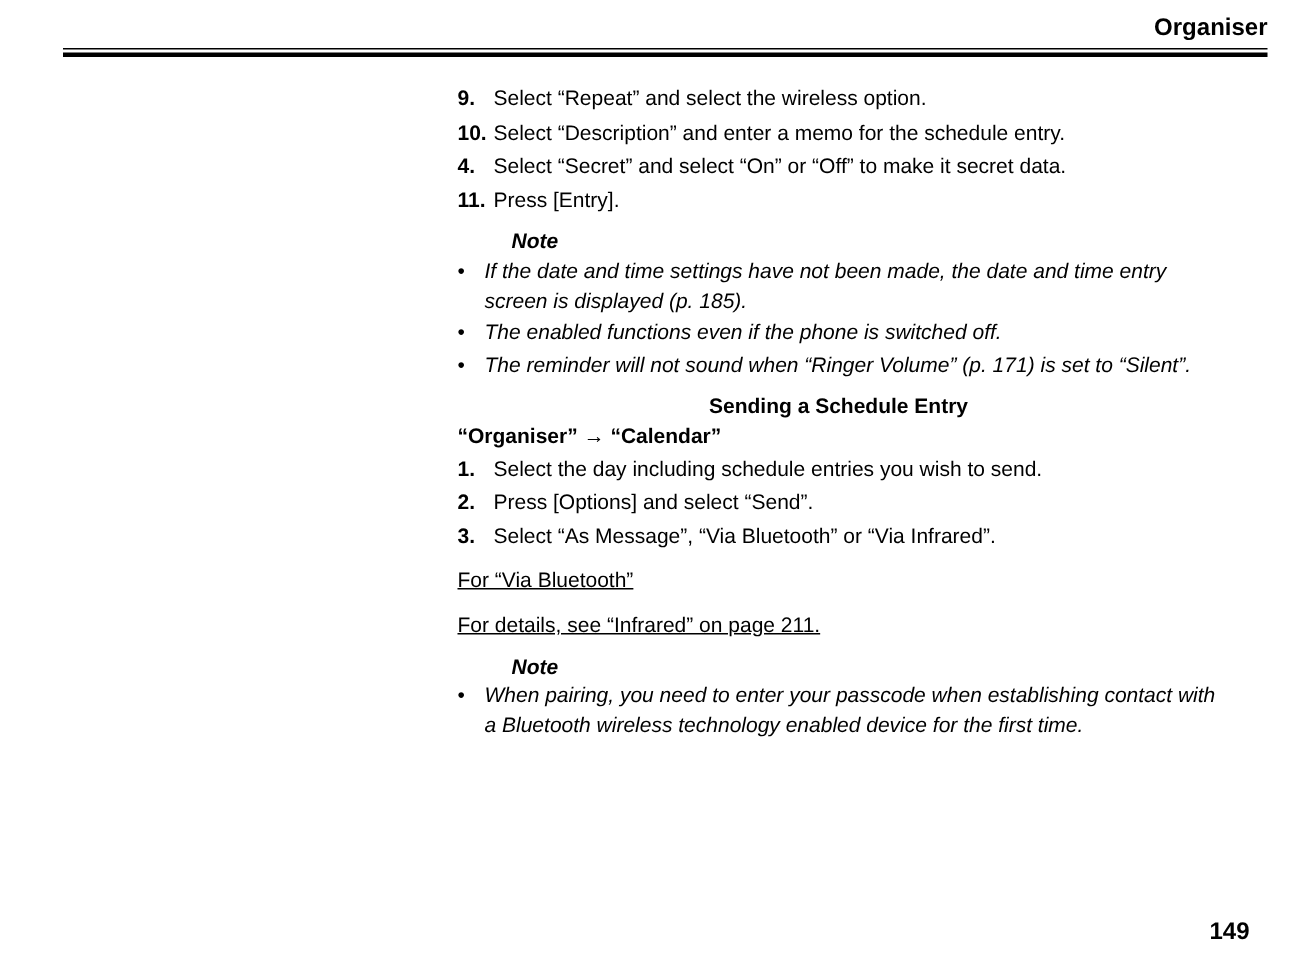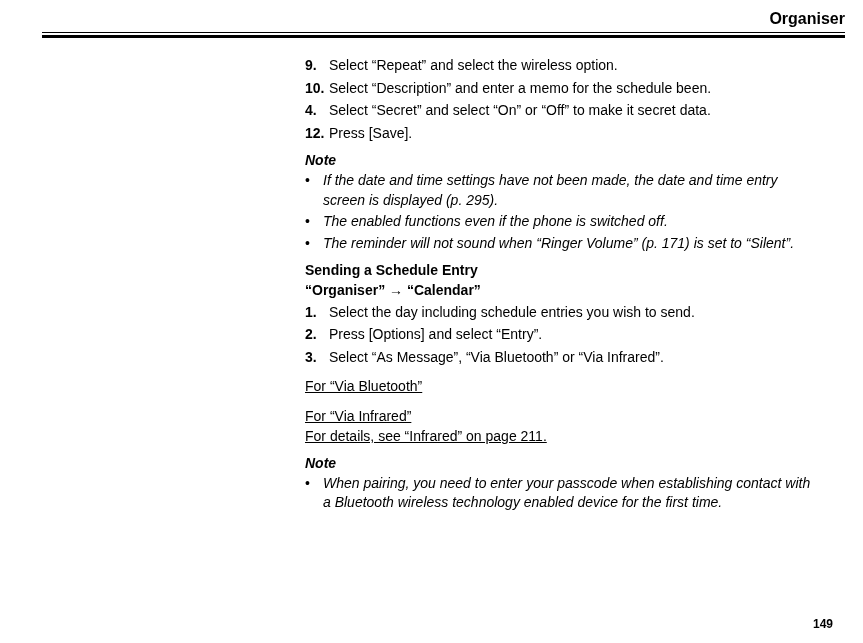--- a/index.html
+++ b/index.html
@@ -48,119 +48,120 @@
       font-weight: bold;
       min-width: 24px;
     }
     .step-text {
       flex: 1;
     }
     .note-title {
       font-weight: bold;
       font-style: italic;
       margin-top: 8px;
+      margin-left: 36px;
     }
     .bullet-row {
       display: flex;
       margin-bottom: 2px;
     }
     .bullet {
       min-width: 18px;
     }
     .bullet-text {
       font-style: italic;
       flex: 1;
     }
     .sub-heading {
       font-weight: bold;
       margin-top: 8px;
+      text-align: center;
     }
     .breadcrumb {
       font-weight: bold;
       margin-bottom: 2px;
     }
     .plain-para {
       margin-top: 10px;
       text-decoration: underline;
     }
     .plain-line {
       display: block;
     }
     .page-number {
       position: absolute;
       bottom: 12px;
       right: 30px;
       font-weight: bold;
-      font-size: 12px;
+      font-size: 16px;
     }
   </style>
 </head>
 <body>
 
 <div class="header-section">
   <div class="header-title">Organiser</div>
   <div class="header-line-top"></div>
   <div class="header-line-thick"></div>
 </div>
 
 <div class="content">
 
   <div class="step-row">
     <div class="step-num">9.</div>
     <div class="step-text">Select “Repeat” and select the wireless option.</div>
   </div>
   <div class="step-row">
     <div class="step-num">10.</div>
-    <div class="step-text">Select “Description” and enter a memo for the schedule been.</div>
+    <div class="step-text">Select “Description” and enter a memo for the schedule entry.</div>
   </div>
   <div class="step-row">
     <div class="step-num">4.</div>
     <div class="step-text">Select “Secret” and select “On” or “Off” to make it secret data.</div>
   </div>
   <div class="step-row">
-    <div class="step-num">12.</div>
-    <div class="step-text">Press [Save].</div>
+    <div class="step-num">11.</div>
+    <div class="step-text">Press [Entry].</div>
   </div>
 
   <div class="note-title">Note</div>
   <div class="bullet-row">
     <div class="bullet">•</div>
-    <div class="bullet-text">If the date and time settings have not been made, the date and time entry screen is displayed (p. 295).</div>
+    <div class="bullet-text">If the date and time settings have not been made, the date and time entry screen is displayed (p. 185).</div>
   </div>
   <div class="bullet-row">
     <div class="bullet">•</div>
     <div class="bullet-text">The enabled functions even if the phone is switched off.</div>
   </div>
   <div class="bullet-row">
     <div class="bullet">•</div>
     <div class="bullet-text">The reminder will not sound when “Ringer Volume” (p. 171) is set to “Silent”.</div>
   </div>
 
   <div class="sub-heading">Sending a Schedule Entry</div>
   <div class="breadcrumb">“Organiser” → “Calendar”</div>
 
   <div class="step-row">
     <div class="step-num">1.</div>
     <div class="step-text">Select the day including schedule entries you wish to send.</div>
   </div>
   <div class="step-row">
     <div class="step-num">2.</div>
-    <div class="step-text">Press [Options] and select “Entry”.</div>
+    <div class="step-text">Press [Options] and select “Send”.</div>
   </div>
   <div class="step-row">
     <div class="step-num">3.</div>
     <div class="step-text">Select “As Message”, “Via Bluetooth” or “Via Infrared”.</div>
   </div>
 
   <div class="plain-para">
     <span class="plain-line">For “Via Bluetooth”</span>
   </div>
 
   <div class="plain-para">
-    <span class="plain-line">For “Via Infrared”</span>
     <span class="plain-line">For details, see “Infrared” on page 211.</span>
   </div>
 
   <div class="note-title">Note</div>
   <div class="bullet-row">
     <div class="bullet">•</div>
     <div class="bullet-text">When pairing, you need to enter your passcode when establishing contact with a Bluetooth wireless technology enabled device for the first time.</div>
   </div>
 
 </div>

